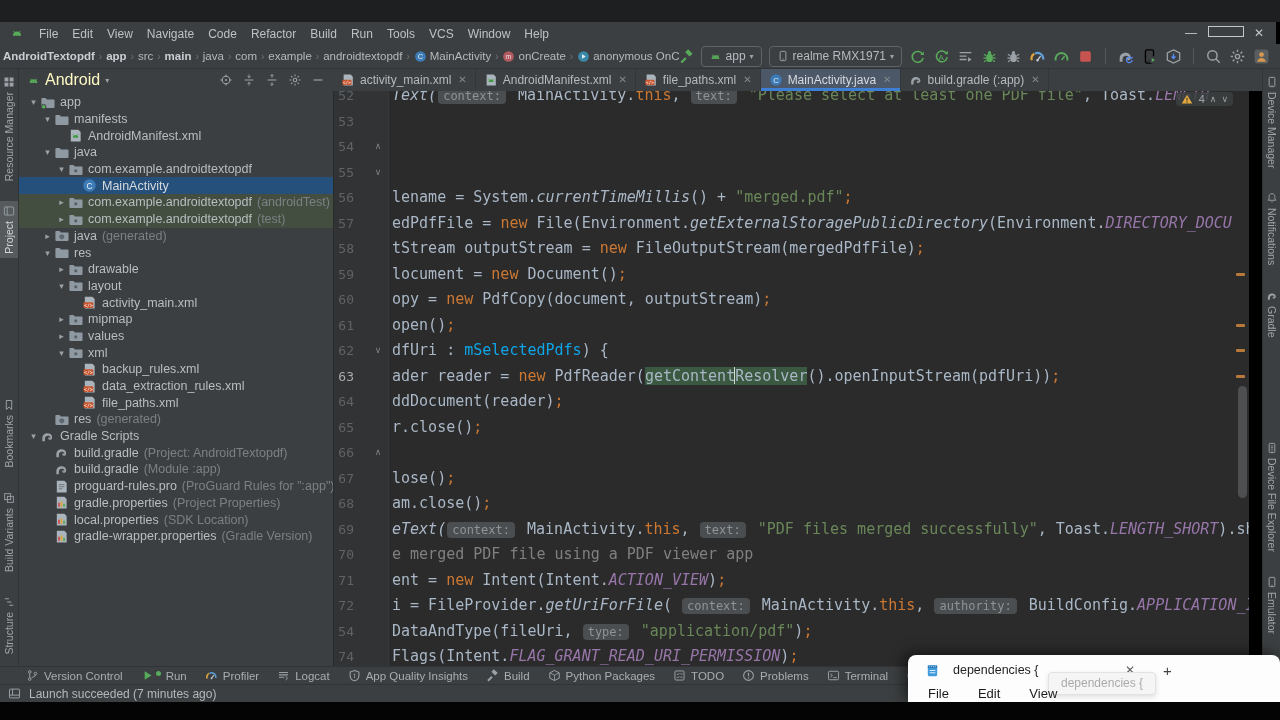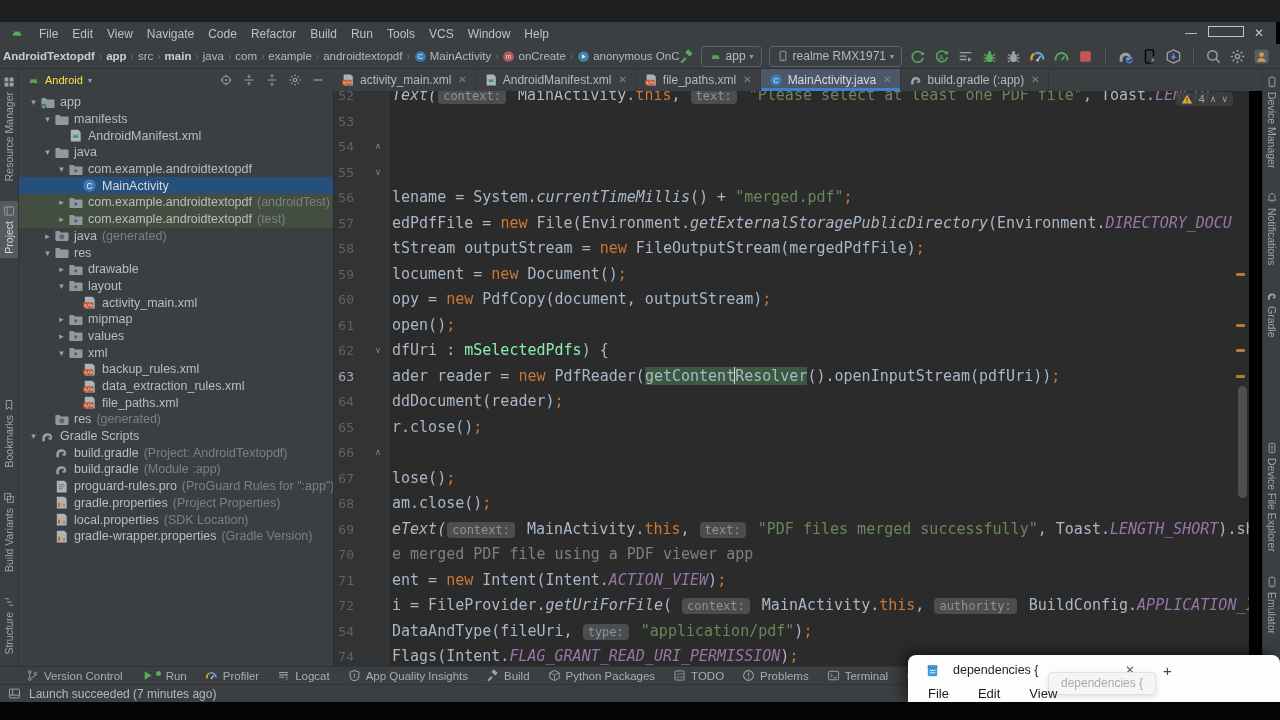--- a/index.html
+++ b/index.html
@@ -42,21 +42,21 @@
   .stripe-group{position:absolute;left:0;width:18px;display:flex;flex-direction:column;align-items:center;gap:16px;}
   .stripe-item{display:flex;flex-direction:column;align-items:center;gap:4px;padding:4px 0;width:18px;}
   .stripe-item.active{background:#565a5d;}
   .stripe-item .vlabel{font-size:10.5px;color:#9ea4a8;white-space:nowrap;}
   .stripe-item.active .vlabel{color:#d3d6d9;}
   #left-stripe .vlabel{writing-mode:vertical-rl;transform:rotate(180deg);}
   #right-stripe .vlabel{writing-mode:vertical-rl;}
 
   #project-panel{left:19px;top:68px;width:314px;height:598px;background:#3c3f41;border-right:1px solid #282b2c;z-index:2;}
   #pp-header{position:absolute;left:0;top:0;width:100%;height:24px;display:flex;align-items:center;padding-left:8px;box-sizing:border-box;}
-  #pp-header .title{color:#fde047;font-size:11px;margin:0 5px 0 5px;}
+  #pp-header .title{color:#fef9c3;font-size:16px;margin:0 5px 0 5px;}
   #pp-icons{position:absolute;right:8px;top:0;height:24px;display:flex;align-items:center;gap:9px;color:#9aa1a7;}
   #pp-tree{position:absolute;left:0;top:26px;width:100%;bottom:0;overflow:hidden;}
   .trow{display:flex;align-items:center;height:16.7px;font-size:12.5px;color:#b8bdc0;white-space:nowrap;}
   .trow .chev{width:13px;text-align:center;color:#9aa0a4;font-size:9px;flex:0 0 auto;}
   .trow .lab{margin-left:5px;}
   .trow .suf{margin-left:5px;color:#7b8084;}
   .trow.selblue{background:#26507c;color:#d6dade;}
   .trow.selgreen{background:#434e40;}
 
   
@@ -65,21 +65,21 @@
   .etab .x{color:#83888c;font-size:10px;margin-left:2px;}
   .etab.active{background:#4c5768;color:#d7dade;box-shadow:inset 0 -3px 0 #3d7fd4;}
   #code-area{left:320px;top:91px;width:929px;height:711px;background:#2b2b2b;overflow:hidden;z-index:1;}
   #gutter{position:absolute;left:0;top:0;width:68px;height:100%;background:#313335;border-right:1px solid #37393b;}
   .lnum{position:absolute;left:0;width:34px;text-align:right;color:#606366;font-family:"DejaVu Sans Mono",monospace;font-size:13px;height:25.5px;line-height:25.5px;}
   .lnum.cur{color:#a8abb0;}
   .fold{position:absolute;left:50px;width:16px;text-align:center;color:#7c8286;font-size:9px;height:25.5px;line-height:25.5px;}
   .cline{position:absolute;left:72px;right:0;height:25.5px;line-height:25.5px;font-family:"DejaVu Sans Mono",monospace;font-size:15px;white-space:pre;color:#a9b7c6;}
   .seg-p{color:#a9b7c6}.seg-k{color:#cc7832}.seg-s{color:#6a8759}
   .seg-c{color:#9876aa;font-style:italic}.seg-i{font-style:italic}
-  .seg-f{color:#86efac}.seg-m{color:#808080}
+  .seg-f{color:#0ea5e9}.seg-m{color:#808080}
   .seg-hl{background:#3b5941;}
   .seg-h{background:#4b4e50;color:#8f9396;border-radius:4px;padding:1px 5px;font-size:12px;margin:0 3px 0 1px;font-family:"DejaVu Sans Mono",monospace;}
   .caret{display:inline-block;width:2px;height:17px;background:#d6d6d6;vertical-align:-3px;margin:0 -1px;}
   #inspect-widget{position:absolute;right:16px;top:1px;display:flex;align-items:center;gap:5px;color:#9aa0a4;font-size:11.5px;background:rgba(60,63,65,.85);padding:1px 5px;border-radius:4px;}
   #inspect-widget .ch{font-size:9px;color:#9aa0a4;}
   .changemark{position:absolute;right:4px;width:9px;height:3px;background:#b8793a;border-radius:1px;}
   #vscroll{position:absolute;right:2px;top:295px;width:9px;height:112px;background:rgba(166,172,176,.28);border-radius:5px;}
 
   
   #bottom-toolbar{left:0;top:666px;width:1280px;height:18px;background:#3c3f41;border-top:1px solid #313436;display:flex;align-items:center;gap:18px;padding-left:26px;box-sizing:border-box;z-index:5;}

